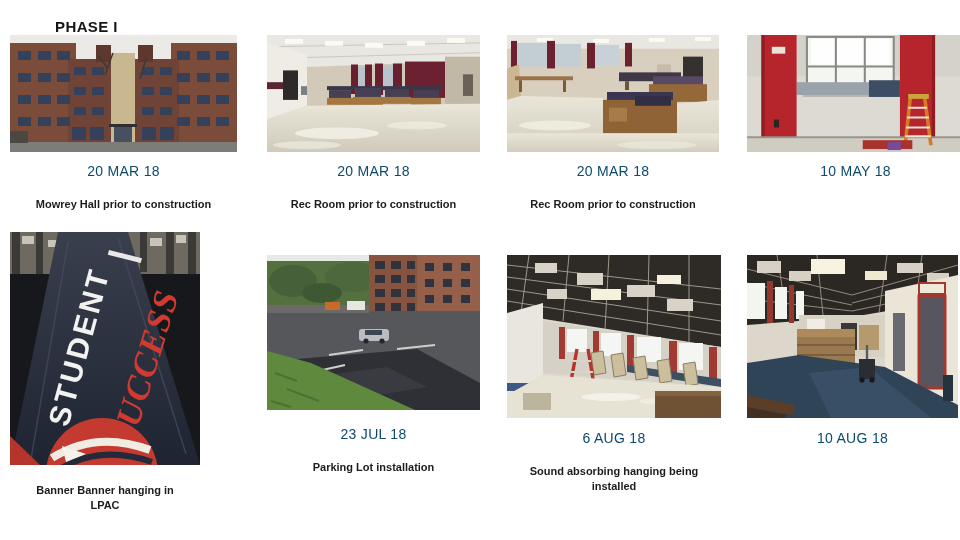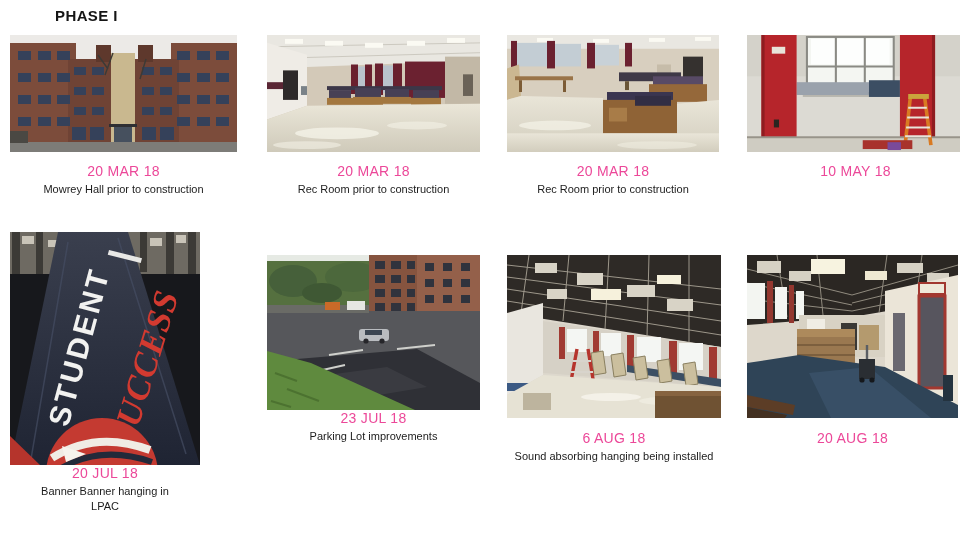--- a/index.html
+++ b/index.html
@@ -1,26 +1,26 @@
 <!DOCTYPE html>
 <html><head>
 <meta charset="utf-8">
 <style>
   *{margin:0;padding:0;box-sizing:border-box}
   html,body{width:960px;height:540px;background:#fff;overflow:hidden;
     font-family:"Liberation Sans",sans-serif}
   .slide{position:relative;width:960px;height:540px;background:#ffffff}
-  .slide-title{position:absolute;left:55px;top:7px;font-size:15px;font-weight:700;
+  .slide-title{position:absolute;left:55px;top:18px;font-size:15px;font-weight:700;
     color:#151515;letter-spacing:.4px}
   .card{position:absolute;text-align:center}
   .photo{width:100%;overflow:hidden;background:#ccc}
   .photo svg{display:block;width:100%;height:100%}
-  .date{font-size:14px;color:#ec4899;letter-spacing:.3px}
-  .caption{margin-top:3px;font-size:11px;font-weight:400;color:#1c1c1c;line-height:1.35}
-  .mt11{margin-top:11px}.mt16{}.mt9{margin-top:12px}
+  .date{font-size:14px;color:#0c4a6e;letter-spacing:.3px}
+  .caption{margin-top:18px;font-size:11px;font-weight:700;color:#1c1c1c;line-height:1.35}
+  .mt11{margin-top:11px}.mt16{margin-top:16px}.mt9{margin-top:12px}
   .cap-narrow{max-width:150px;margin-left:auto;margin-right:auto}
 </style>
 </head>
 <body>
 
 <div class="slide">
 
   <div class="slide-title">PHASE I</div>
 
   <div class="card" style="left:10px;top:35px;width:227px">
@@ -256,21 +256,20 @@
         <rect x="98" y="22" width="34" height="5" transform="rotate(14 115 24)" fill="#e8e8e6"></rect>
         <text transform="translate(58,196) rotate(-75)" font-size="30" font-weight="700" letter-spacing="3" fill="#f2f2f0" font-family="Liberation Sans, sans-serif">STUDENT</text>
         <text transform="translate(122,216) rotate(-73)" font-size="35" font-weight="700" font-style="italic" letter-spacing="1" fill="#d23a30" font-family="Liberation Serif, serif">SUCCESS</text>
         <circle cx="92" cy="242" r="56" fill="#c43a31"></circle>
         <path d="M42,226 Q86,198 140,218" stroke="#f0ece4" stroke-width="8" fill="none"></path>
         <path d="M48,238 Q90,212 142,230" stroke="#232a3a" stroke-width="6" fill="none"></path>
         <polygon points="52,214 76,222 56,230" fill="#f6f3ec"></polygon>
         <polygon points="0,204 30,233 0,233" fill="#b5342c"></polygon>
       </svg>
     </div>
-    <div class="date mt16">20 JUL 18</div>
     <div class="caption cap-narrow">Banner Banner hanging in LPAC</div>
   </div>
 
   <div class="card" style="left:267px;top:255px;width:213px">
     <div class="photo" style="height:155px">
       <svg viewBox="0 0 213 155" preserveAspectRatio="none">
         <rect width="213" height="155" fill="#e6eae4"></rect>
         <rect x="0" y="6" width="124" height="44" fill="#55703f"></rect>
         <ellipse cx="26" cy="26" rx="24" ry="16" fill="#46603a"></ellipse>
         <ellipse cx="86" cy="22" rx="28" ry="15" fill="#4c683c"></ellipse>
@@ -314,21 +313,21 @@
         </g>
         <rect x="92" y="74" width="30" height="12" rx="3" fill="#b9bcc0"></rect>
         <rect x="98" y="75" width="17" height="5" fill="#3c4652"></rect>
         <circle cx="99" cy="86" r="2.6" fill="#26262a"></circle>
           <circle cx="115" cy="86" r="2.6" fill="#26262a"></circle>
         <polygon points="0,96 44,108 148,155 0,155" fill="#5f8a3e"></polygon>
         <path d="M8,118 L30,126 M20,134 L52,146 M4,146 L24,152" stroke="#4c7230" stroke-width="2"></path>
       </svg>
     </div>
     <div class="date mt16">23 JUL 18</div>
-    <div class="caption">Parking Lot improvements</div>
+    <div class="caption">Parking Lot installation</div>
   </div>
 
   <div class="card" style="left:507px;top:255px;width:214px">
     <div class="photo" style="height:163px">
       <svg viewBox="0 0 214 163" preserveAspectRatio="none">
         <rect width="214" height="163" fill="#ddd8cd"></rect>
         <polygon points="0,0 214,0 214,92 0,58" fill="#2e2a26"></polygon>
         <g stroke="#b0aa9c" stroke-width="1" opacity=".85">
           <path d="M0,10 L214,34 M0,22 L214,50 M0,34 L214,66 M0,46 L214,80"></path>
           <path d="M22,0 L14,58 M62,0 L56,66 M102,0 L98,74 M142,0 L140,82 M182,0 L182,88"></path>
@@ -427,16 +426,16 @@
         <polygon points="62,118 122,112 184,163 84,163" fill="#3a5168" opacity=".85"></polygon>
         <rect x="112" y="104" width="16" height="20" fill="#2a2e33"></rect>
         <path d="M120,90 L120,104" stroke="#5a5e64" stroke-width="2.4"></path>
         <circle cx="115" cy="125" r="2.6" fill="#15181c"></circle>
           <circle cx="125" cy="125" r="2.6" fill="#15181c"></circle>
         <polygon points="0,140 48,150 46,160 0,152" fill="#5c3d26"></polygon>
         <polygon points="0,152 40,160 38,163 0,163" fill="#433021"></polygon>
         <rect x="196" y="120" width="10" height="26" fill="#24333f"></rect>
       </svg>
     </div>
-    <div class="date mt9">20 AUG 18</div>
+    <div class="date mt9">10 AUG 18</div>
   </div>
 
 </div>
 
 </body></html>

